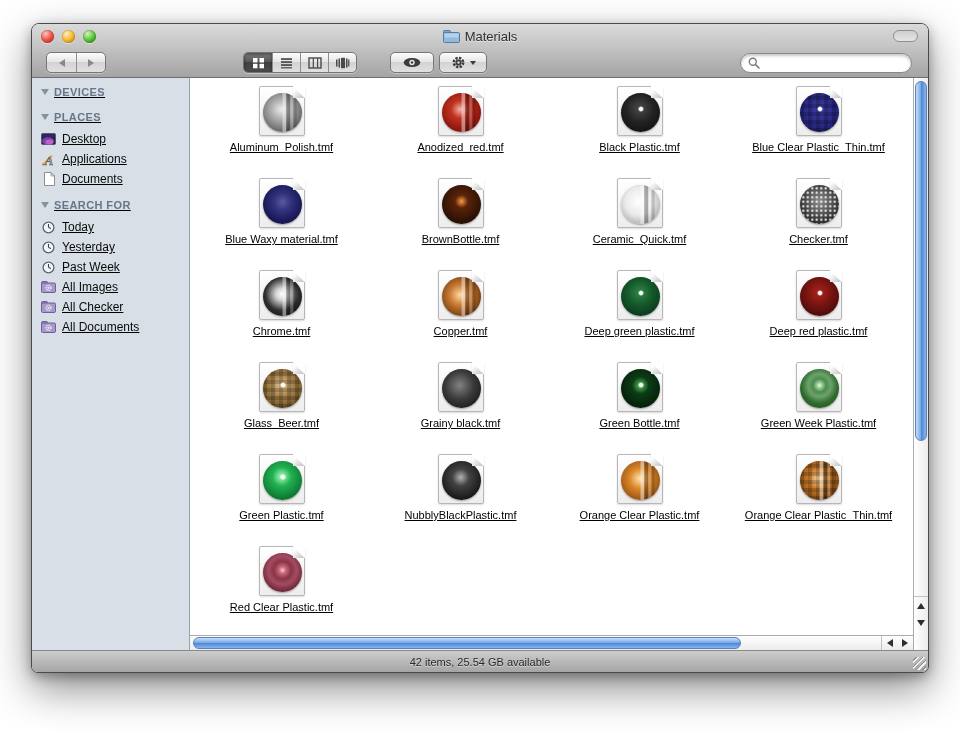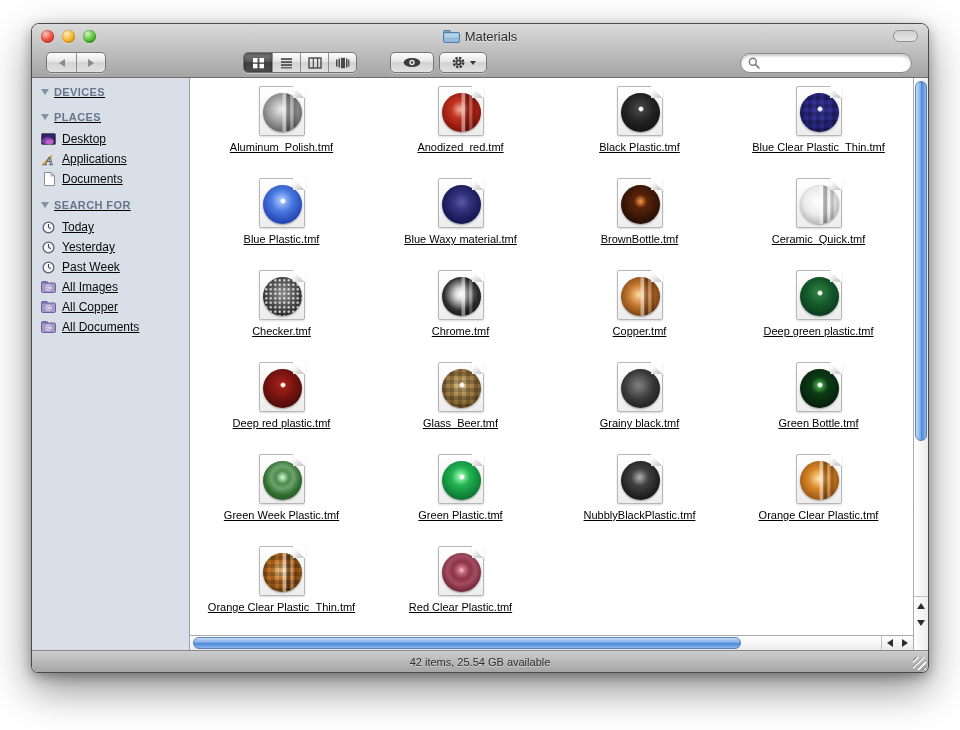--- a/index.html
+++ b/index.html
@@ -317,21 +317,21 @@
             </div>
             <div class="side-item">
               <span class="sicon">
                 <svg width="15" height="12" viewBox="0 0 15 12">
                   <rect x="0.5" y="0.5" width="6" height="3.5" rx="1" fill="#9688bc" stroke="#6c5ea0"></rect>
                   <rect x="0.5" y="2" width="14" height="9.5" rx="1.2" fill="#a79ac8" stroke="#6c5ea0"></rect>
                   <circle cx="7.5" cy="6.8" r="2.5" fill="none" stroke="#ece8f6" stroke-width="1.4" stroke-dasharray="1.4 0.9"></circle>
                   <circle cx="7.5" cy="6.8" r="1.1" fill="#ece8f6"></circle>
                 </svg>
               </span>
-              <span>All Copper</span>
+              <span>All Checker</span>
             </div>
             <div class="side-item">
               <span class="sicon">
                 <svg width="15" height="12" viewBox="0 0 15 12">
                   <rect x="0.5" y="0.5" width="6" height="3.5" rx="1" fill="#9688bc" stroke="#6c5ea0"></rect>
                   <rect x="0.5" y="2" width="14" height="9.5" rx="1.2" fill="#a79ac8" stroke="#6c5ea0"></rect>
                   <circle cx="7.5" cy="6.8" r="2.5" fill="none" stroke="#ece8f6" stroke-width="1.4" stroke-dasharray="1.4 0.9"></circle>
                   <circle cx="7.5" cy="6.8" r="1.1" fill="#ece8f6"></circle>
                 </svg>
               </span>
@@ -367,28 +367,20 @@
             </div>
             <div class="flabel">Black Plastic.tmf</div>
           </div>
           <div class="cell">
             <div class="page">
               <div class="sphere pat-checker pat-dot" style="background: radial-gradient(circle at 50% 44%, rgb(60, 60, 164) 0%, rgb(40, 40, 132) 55%, rgb(24, 24, 82) 100%);"></div>
               <div class="cutter"></div>
               <div class="flap"></div>
             </div>
             <div class="flabel">Blue Clear Plastic_Thin.tmf</div>
-          </div>
-          <div class="cell">
-            <div class="page">
-              <div class="sphere pat-dot" style="background: radial-gradient(circle at 48% 40%, rgb(184, 208, 255) 0%, rgb(72, 120, 224) 35%, rgb(28, 58, 168) 80%, rgb(18, 42, 120) 100%);"></div>
-              <div class="cutter"></div>
-              <div class="flap"></div>
-            </div>
-            <div class="flabel">Blue Plastic.tmf</div>
           </div>
           <div class="cell">
             <div class="page">
               <div class="sphere" style="background: radial-gradient(circle at 50% 44%, rgb(90, 90, 164) 0%, rgb(52, 52, 126) 28%, rgb(28, 28, 94) 60%, rgb(14, 14, 52) 100%);"></div>
               <div class="cutter"></div>
               <div class="flap"></div>
             </div>
             <div class="flabel">Blue Waxy material.tmf</div>
           </div>
           <div class="cell">

